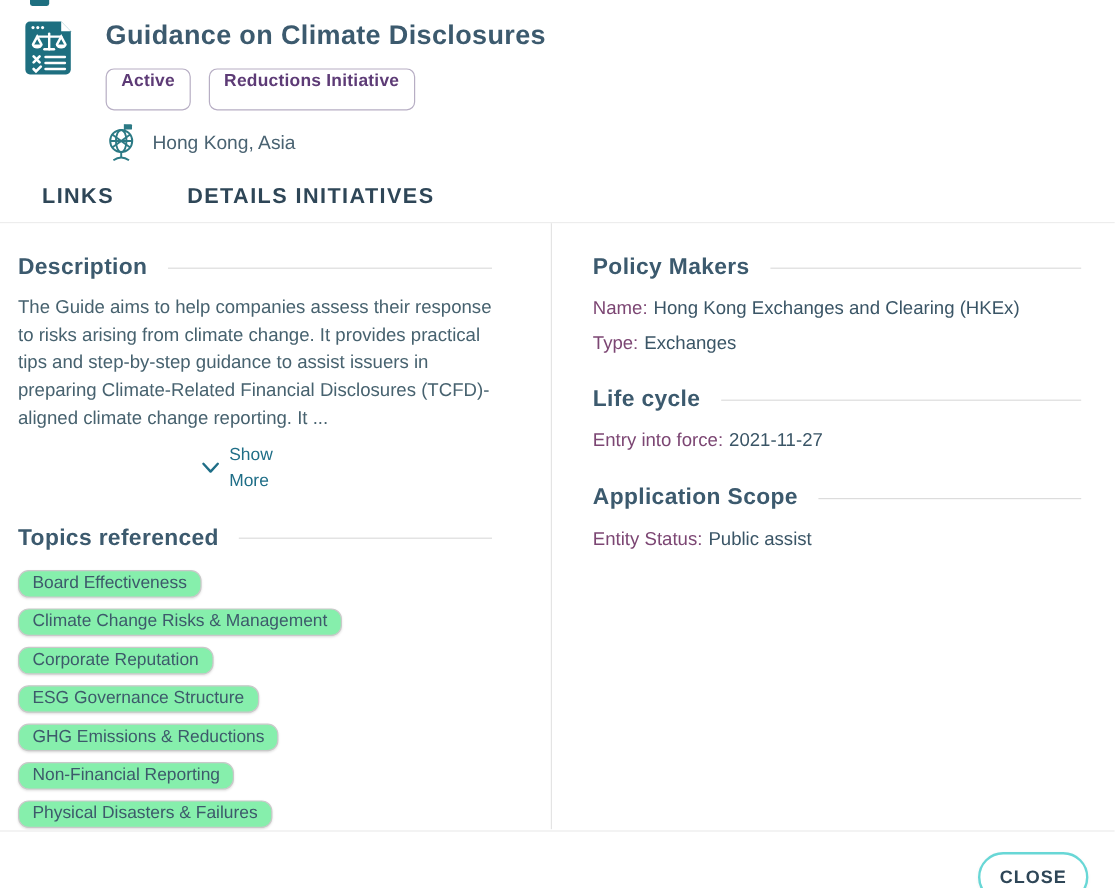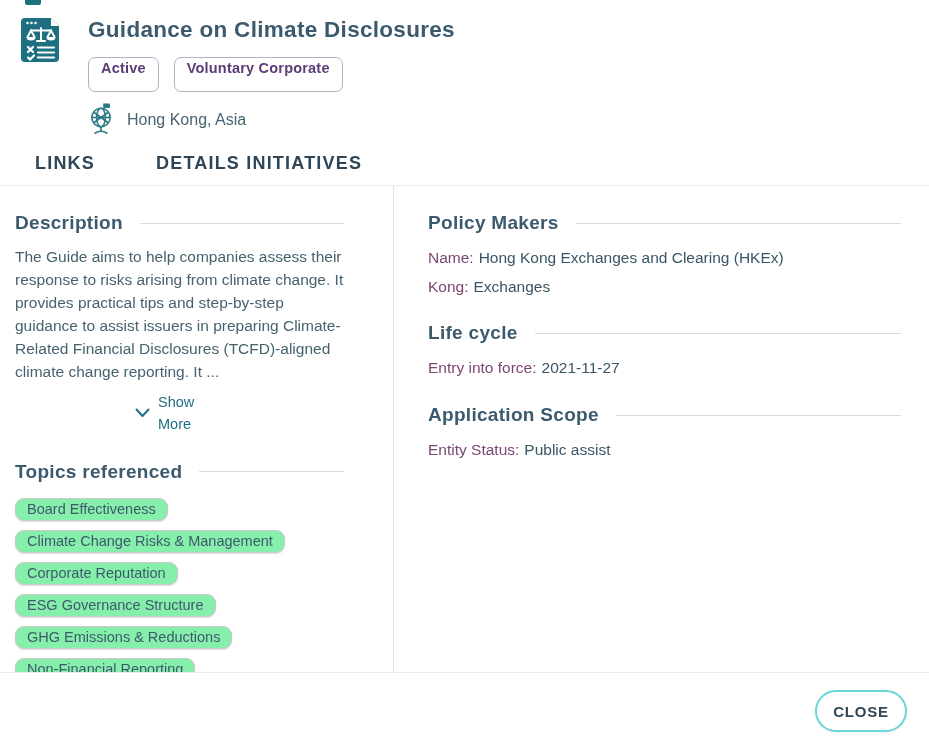--- a/index.html
+++ b/index.html
@@ -27,21 +27,21 @@
   
   .tabs { display:flex; gap:17px; margin-top:11px; padding:0 20px 0 13px;
           border-bottom:1px solid #ededed; }
   .tab { padding:6px 22px 9px; font-size:18px; font-weight:bold;
          color:#2e4657; letter-spacing:1.2px; cursor:pointer;
          border-bottom:3px solid transparent; margin-bottom:-1px; }
   .tab.active { border-bottom-color:#4fc9c2; }
 
   
   .content { display:flex; align-items:stretch; height:505px; }
-  .col-left  { width:394px; flex:0 0 auto; border-right:1px solid #e4e4e4;
+  .col-left  { width:460px; flex:0 0 auto; border-right:1px solid #e4e4e4;
                padding:26px 49px 0 15px; }
   .col-right { flex:1; padding:26px 28px 0 34px; }
 
   .section-h { display:flex; align-items:center; gap:17px;
                font-size:19px; font-weight:bold; color:#3c5a6e;
                letter-spacing:.3px; }
   .section-h::after { content:""; flex:1; border-top:1px solid #dcdcdc; }
 
   .desc-text { margin-top:12px; font-size:15.5px; line-height:1.48;
                color:#47626f; }
@@ -57,21 +57,21 @@
   .chip { border:1px solid #c9c9c9; border-radius:9px; background:#86efac;
           padding:2px 11px 3px; font-size:14.5px; color:#3d5a6b;
           box-shadow:0 1px 2px rgba(0,0,0,.13); cursor:pointer; }
 
   .fields { margin-top:10px; }
   .field-row { font-size:15.5px; line-height:1.85; color:#3a5566; }
   .field-label { color:#7c4673; margin-right:5px; }
   .col-right .section-h.mt { margin-top:21px; }
 
   
-  .footer { position:absolute; left:0; right:0; bottom:0; height:68px;
+  .footer { position:absolute; left:0; right:0; bottom:0; height:48px;
             border-top:1px solid #ececec; background:#fff; }
   .close-btn { position:absolute; right:22px; top:17px; width:92px; height:42px;
                border-radius:22px; border:2px solid #68d7d6; background:#fff;
                font-family:"Liberation Sans", sans-serif; font-size:15px;
                font-weight:bold; color:#2e4657; letter-spacing:.8px;
                cursor:pointer; box-shadow:0 1px 3px rgba(0,0,0,.06); }
 </style>
 </head>
 <body>
 
@@ -103,21 +103,21 @@
         <polyline points="7,41.5 9,43.5 13,39.5"></polyline>
         <line x1="17" y1="41.5" x2="33" y2="41.5"></line>
       </g>
     </svg>
 
     <div class="header-main">
       <div class="page-title">Guidance on Climate Disclosures</div>
 
       <div class="badges">
         <span class="badge">Active</span>
-        <span class="badge">Voluntary Corporate</span>
+        <span class="badge">Reductions Initiative</span>
       </div>
 
       <div class="location">
         <svg class="globe-icon" viewBox="0 0 27 33" xmlns="http://www.w3.org/2000/svg">
           <g stroke="#2c7a85" fill="none" stroke-width="1.6">
             <circle cx="13" cy="14.5" r="9.2"></circle>
             <ellipse cx="13" cy="14.5" rx="4.4" ry="9.2"></ellipse>
             <line x1="3.8" y1="14.5" x2="22.2" y2="14.5"></line>
             <line x1="5.5" y1="9" x2="20.5" y2="20"></line>
             <line x1="5.5" y1="20" x2="20.5" y2="9"></line>
@@ -166,21 +166,21 @@
       </div>
     </div>
 
     <div class="col-right">
       <div class="section-h">Policy Makers</div>
       <div class="fields">
         <div class="field-row">
           <span class="field-label">Name:</span><span class="field-value">Hong Kong Exchanges and Clearing (HKEx)</span>
         </div>
         <div class="field-row">
-          <span class="field-label">Kong:</span><span class="field-value">Exchanges</span>
+          <span class="field-label">Type:</span><span class="field-value">Exchanges</span>
         </div>
       </div>
 
       <div class="section-h mt">Life cycle</div>
       <div class="fields">
         <div class="field-row">
           <span class="field-label">Entry into force:</span><span class="field-value">2021-11-27</span>
         </div>
       </div>
 

